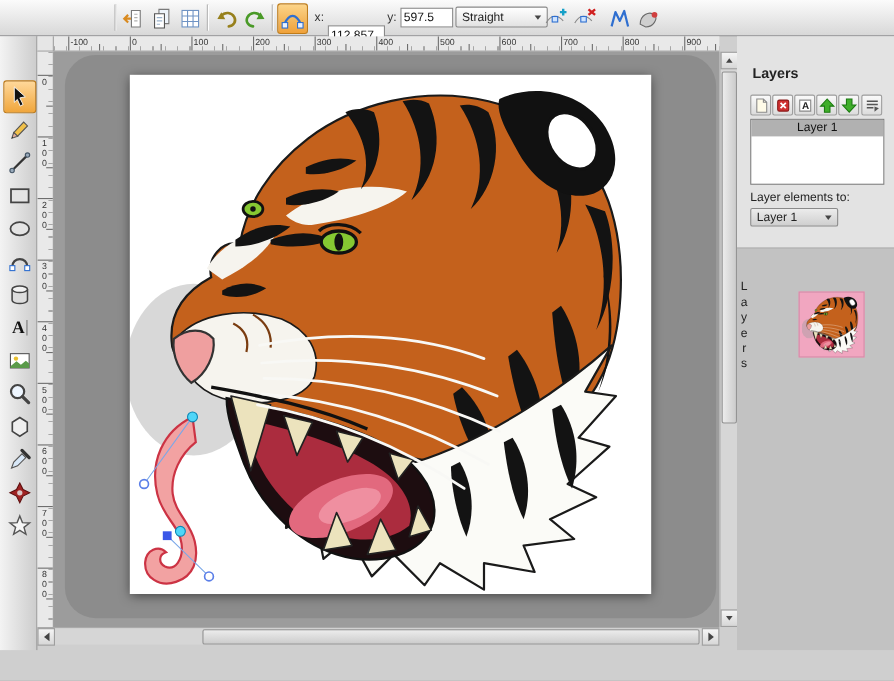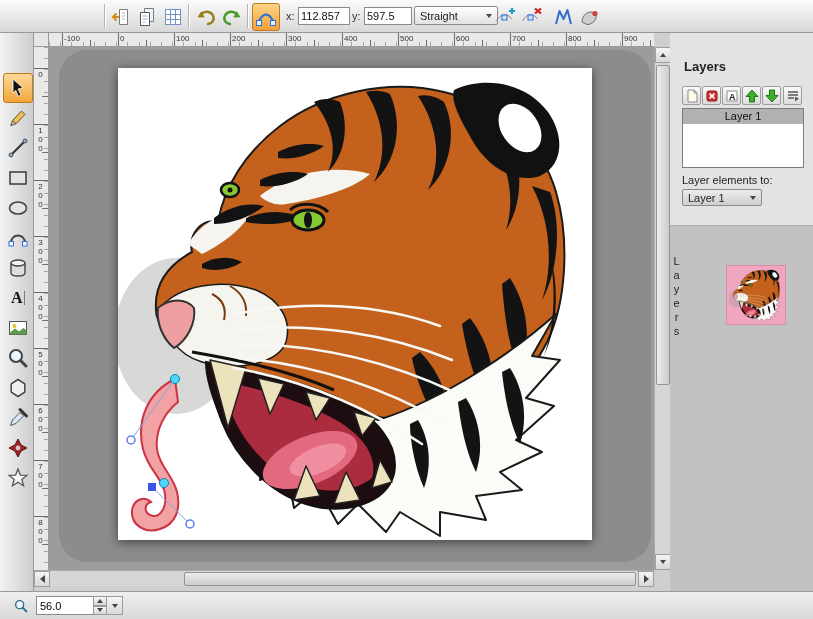--- a/index.html
+++ b/index.html
@@ -125,21 +125,21 @@
 
     <div class="tb-btn active abs" style="left:252px;top:3px;width:26px;height:26px">
       <svg width="22" height="22" viewBox="0 0 22 22">
           <path d="M3.5 16 C8 6,14 6,18.5 16" fill="none" stroke="#2f6fd0" stroke-width="2"></path>
           <rect x="1.5" y="14.5" width="5" height="5" fill="#eaf2ff" stroke="#2f6fd0"></rect>
           <rect x="15.5" y="14.5" width="5" height="5" fill="#eaf2ff" stroke="#2f6fd0"></rect>
         </svg>
     </div>
 
     <span class="tb-label abs" style="left:286px">x:</span>
-    <input class="coord-input abs" style="left: 298px; width: 46px;" value="112.857">
+    <input class="coord-input abs" style="left: 298px; width: 46px; margin-top: 16px;" value="112.857">
     <span class="tb-label abs" style="left:352px">y:</span>
     <input class="coord-input abs" style="left: 364px; width: 42px;" value="597.5">
 
     <div class="selectbox abs" style="left:414px;top:6px;width:84px">
       <span>Straight</span>
       <span class="tri-down tri-sm"></span>
     </div>
 
     <div class="tb-btn abs" style="left:492px">
       <svg width="22" height="22" viewBox="0 0 22 22">
@@ -488,34 +488,14 @@
             <use href="#tigerSym" width="474" height="472"></use>
           </svg>
       </div>
     </div>
 
     <div id="collapse-handle" class="abs">
       <span id="collapse-label">Layers</span>
     </div>
   </div>
 
-  <div id="footer" class="abs">
-    <svg class="abs" style="left:13px;top:6px" width="16" height="16" viewBox="0 0 24 24">
-        <circle cx="10" cy="10" r="6" fill="#eef6ff" stroke="#2b6a8a" stroke-width="2"></circle>
-        <path d="M14.5 14.5 L20 20" stroke="#2b6a8a" stroke-width="3" stroke-linecap="round"></path>
-      </svg>
-    <div id="zoom-group" class="abs">
-      <input id="zoom-input" value="56.0" style="">
-      <div id="zoom-spinner">
-        <div class="spin-btn">
-            <span class="tri-up tri-sm"></span>
-          </div>
-        <div class="spin-btn">
-            <span class="tri-down tri-sm"></span>
-          </div>
-      </div>
-    </div>
-    <div id="zoom-dropdown" class="abs">
-        <span class="tri-down tri-sm"></span>
-      </div>
-  </div>
 
 </div>
 
 </body></html>

